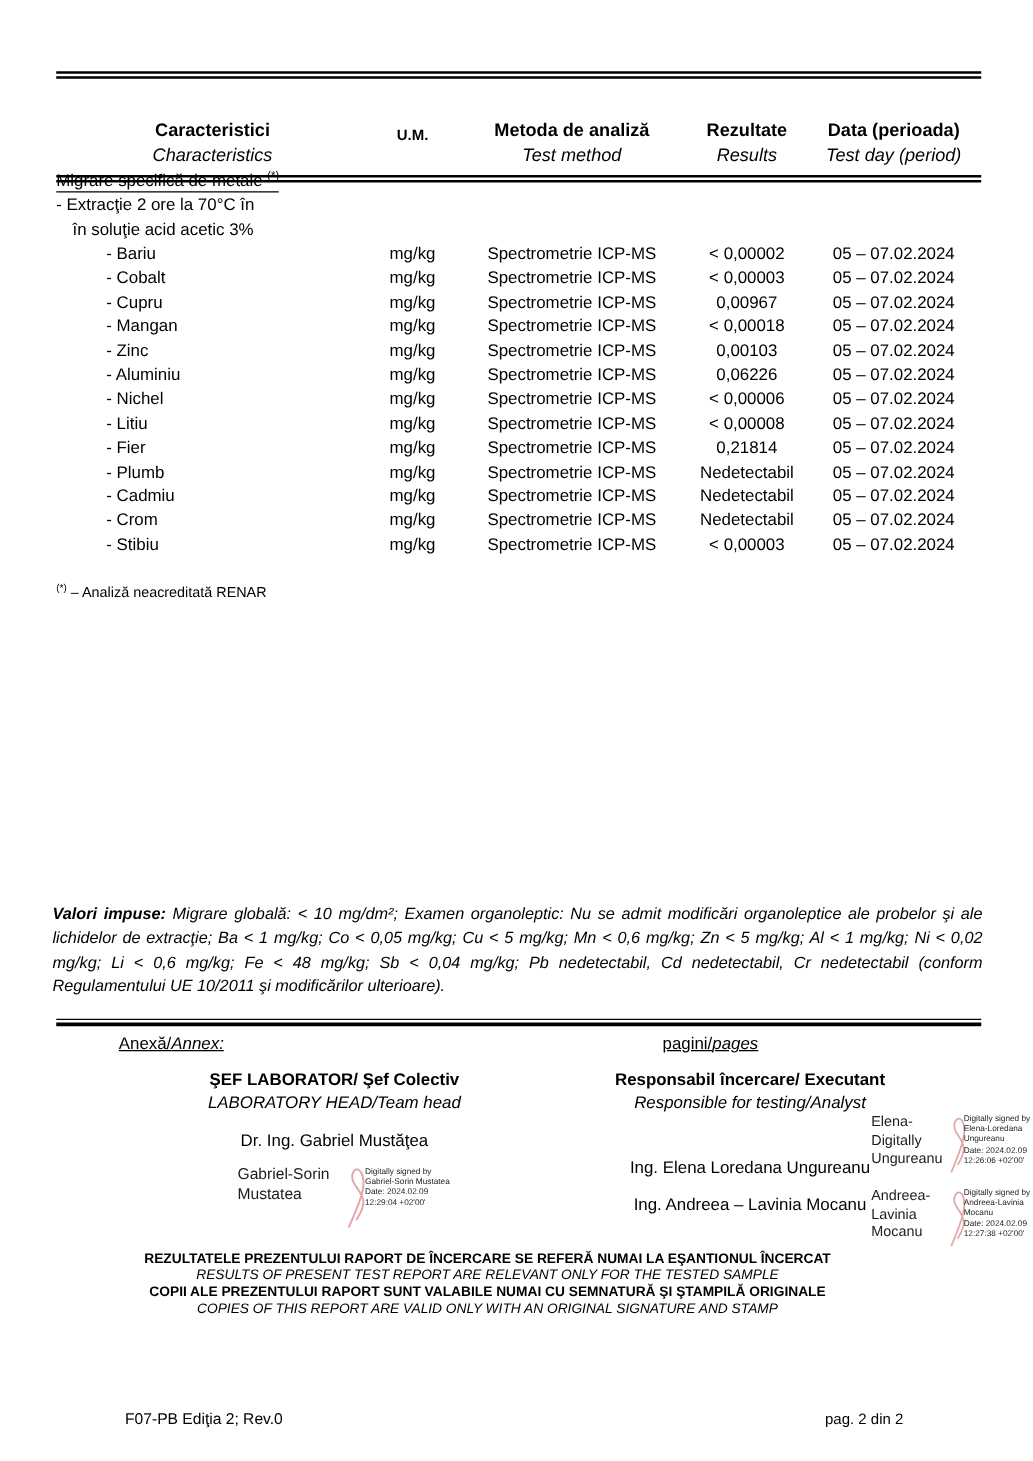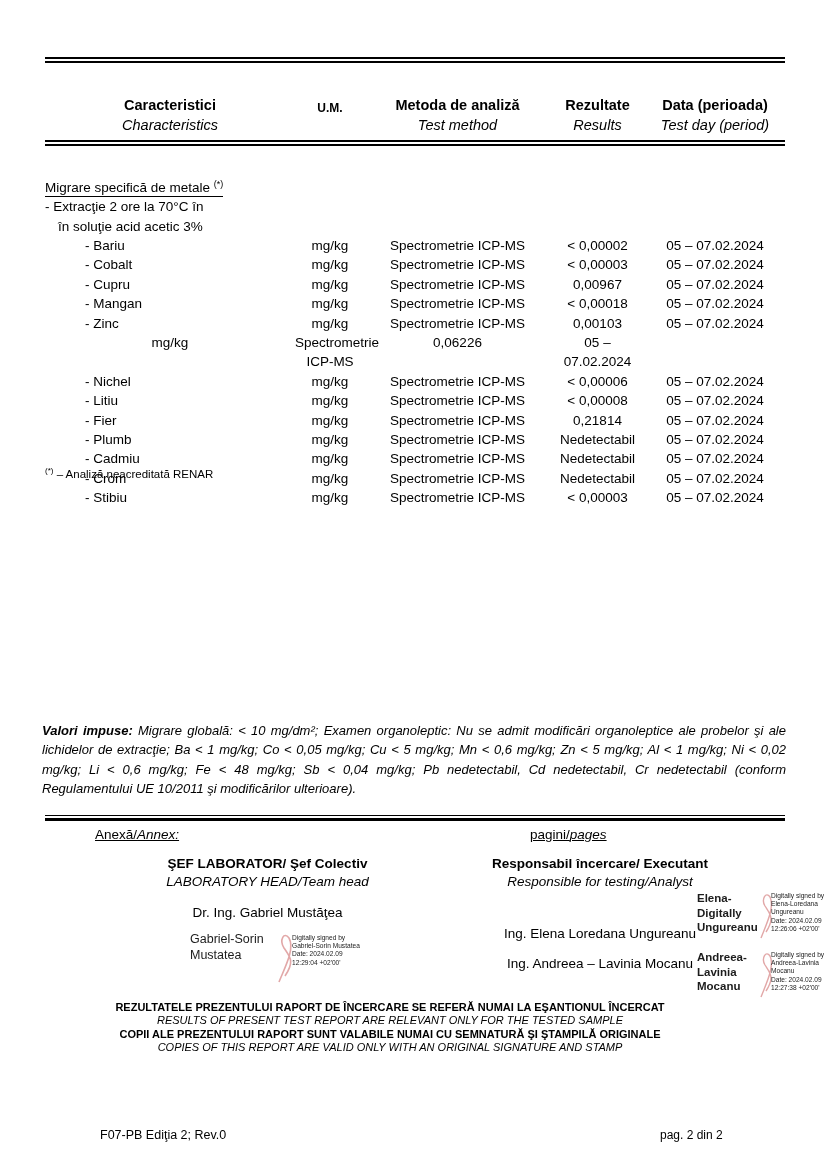--- a/index.html
+++ b/index.html
@@ -14,21 +14,21 @@
   
   .hdr { position:absolute; left:45px; top:57px; width:740px; }
   .tbl-grid { display:grid; grid-template-columns:250px 70px 185px 95px 140px; }
   .hdr-grid { margin:3px 0 5px 0; }
   .hc { text-align:center;margin-top:29px; }
   .hc .ro { font-weight:bold; font-size:14.5px; line-height:20px; }
   .hc .um { font-weight:bold; font-size:12px; line-height:20px; padding-top:3px; }
   .hc .en { font-style:italic; font-size:14.5px; line-height:20px; }
 
   
-  .results { position:absolute; left:45px; top:131px; width:740px; font-size:13.5px;margin-top:43px; }
+  .results { position:absolute; left:45px; top:131px; width:740px; font-size:13.5px; }
   .sec-title { line-height:19.5px; }
   .sec-title .ul { border-bottom:1px solid #000; padding-bottom:1px; }
   .sup { font-size:9px; vertical-align:super; }
   .cond1 { line-height:19.5px; }
   .cond2 { line-height:19.5px; padding-left:13px; }
   .row { line-height:19.4px; }
   .row .c { text-align:center; }
   .row .name { text-align:left; padding-left:40px; }
 
   .footnote { position:absolute; left:45px; top:466px; font-size:11.5px; }
@@ -51,21 +51,21 @@
   .sig-title { font-weight:bold; font-size:13.5px; line-height:18px; }
   .sig-sub { font-style:italic; font-size:13.5px; line-height:18px; }
   .sig-name { font-size:13.5px; }
   .sig-left .sig-name { margin-top:14px; }
   .name-elena { margin-top:35px; }
   .name-mocanu { margin-top:15px; }
 
   .sig-widget { position:absolute; display:flex; color:#1c1c1c; }
   .w-name { text-align:left; }
   .w-name-lg { font-size:12.5px; line-height:16px; }
-  .w-name-sm { font-size:11.5px; line-height:14.5px;font-weight:bold; }
+  .w-name-sm { font-size:11.5px; line-height:14.5px; }
   .w-details { font-size:6.6px; line-height:8.2px; text-align:left; padding-top:1px; }
   .squiggle { flex:none; margin:0 -8px 0 -4px; position:relative; z-index:0; }
   .w-details, .w-name { position:relative; z-index:1; }
   .wg-must { left:190px; top:931px; }
   .wg-must .w-details { padding-top:3px; }
   .wg-elena { left:697px; top:891px; }
   .wg-mocanu { left:697px; top:950px; }
   .wg-elena .w-name, .wg-mocanu .w-name { width:64px; }
   .wg-must .w-name { width:88px; }
   .wg-elena .w-details, .wg-mocanu .w-details { width:68px; }
@@ -144,20 +144,21 @@
       <div class="c">05 – 07.02.2024</div>
     </div>
     <div class="tbl-grid row">
       <div class="c name">- Zinc</div>
       <div class="c">mg/kg</div>
       <div class="c">Spectrometrie ICP-MS</div>
       <div class="c">0,00103</div>
       <div class="c">05 – 07.02.2024</div>
     </div>
     <div class="tbl-grid row">
+      <div class="c name">- Aluminiu</div>
       <div class="c">mg/kg</div>
       <div class="c">Spectrometrie ICP-MS</div>
       <div class="c">0,06226</div>
       <div class="c">05 – 07.02.2024</div>
     </div>
     <div class="tbl-grid row">
       <div class="c name">- Nichel</div>
       <div class="c">mg/kg</div>
       <div class="c">Spectrometrie ICP-MS</div>
       <div class="c">&lt; 0,00006</div>

